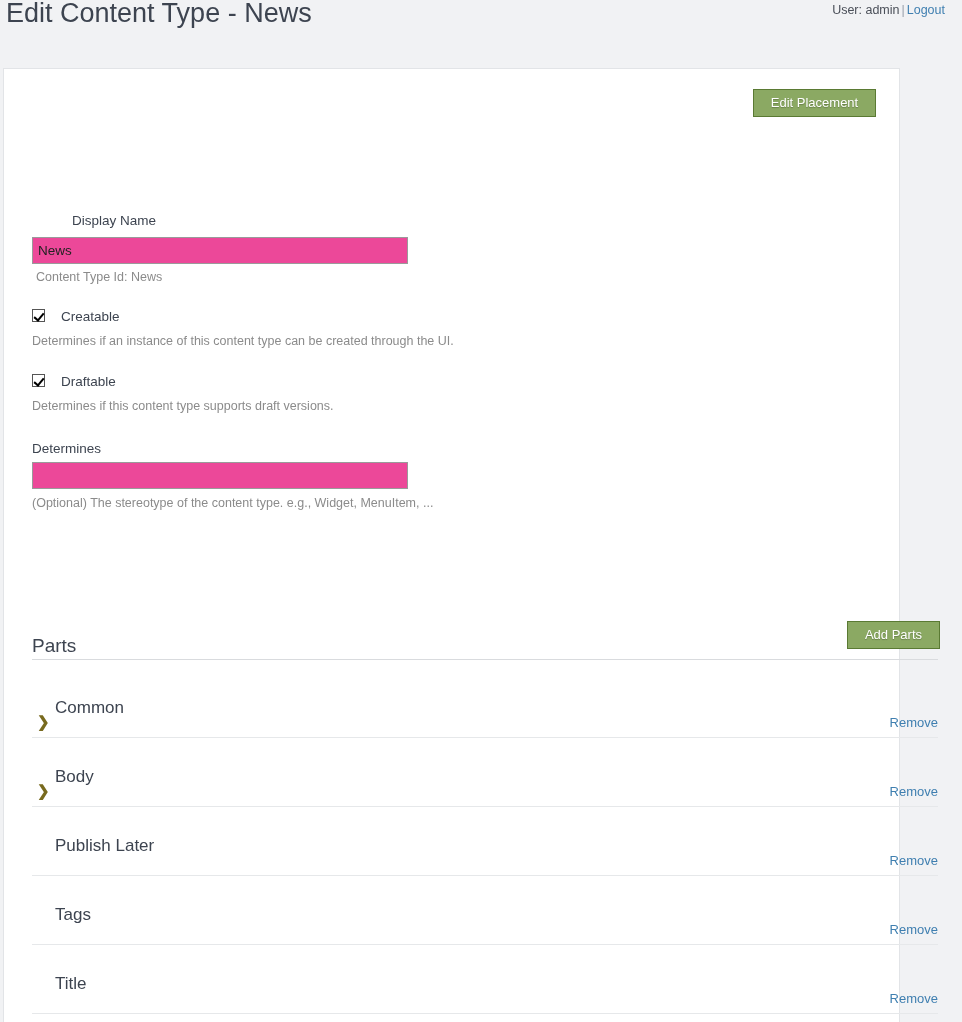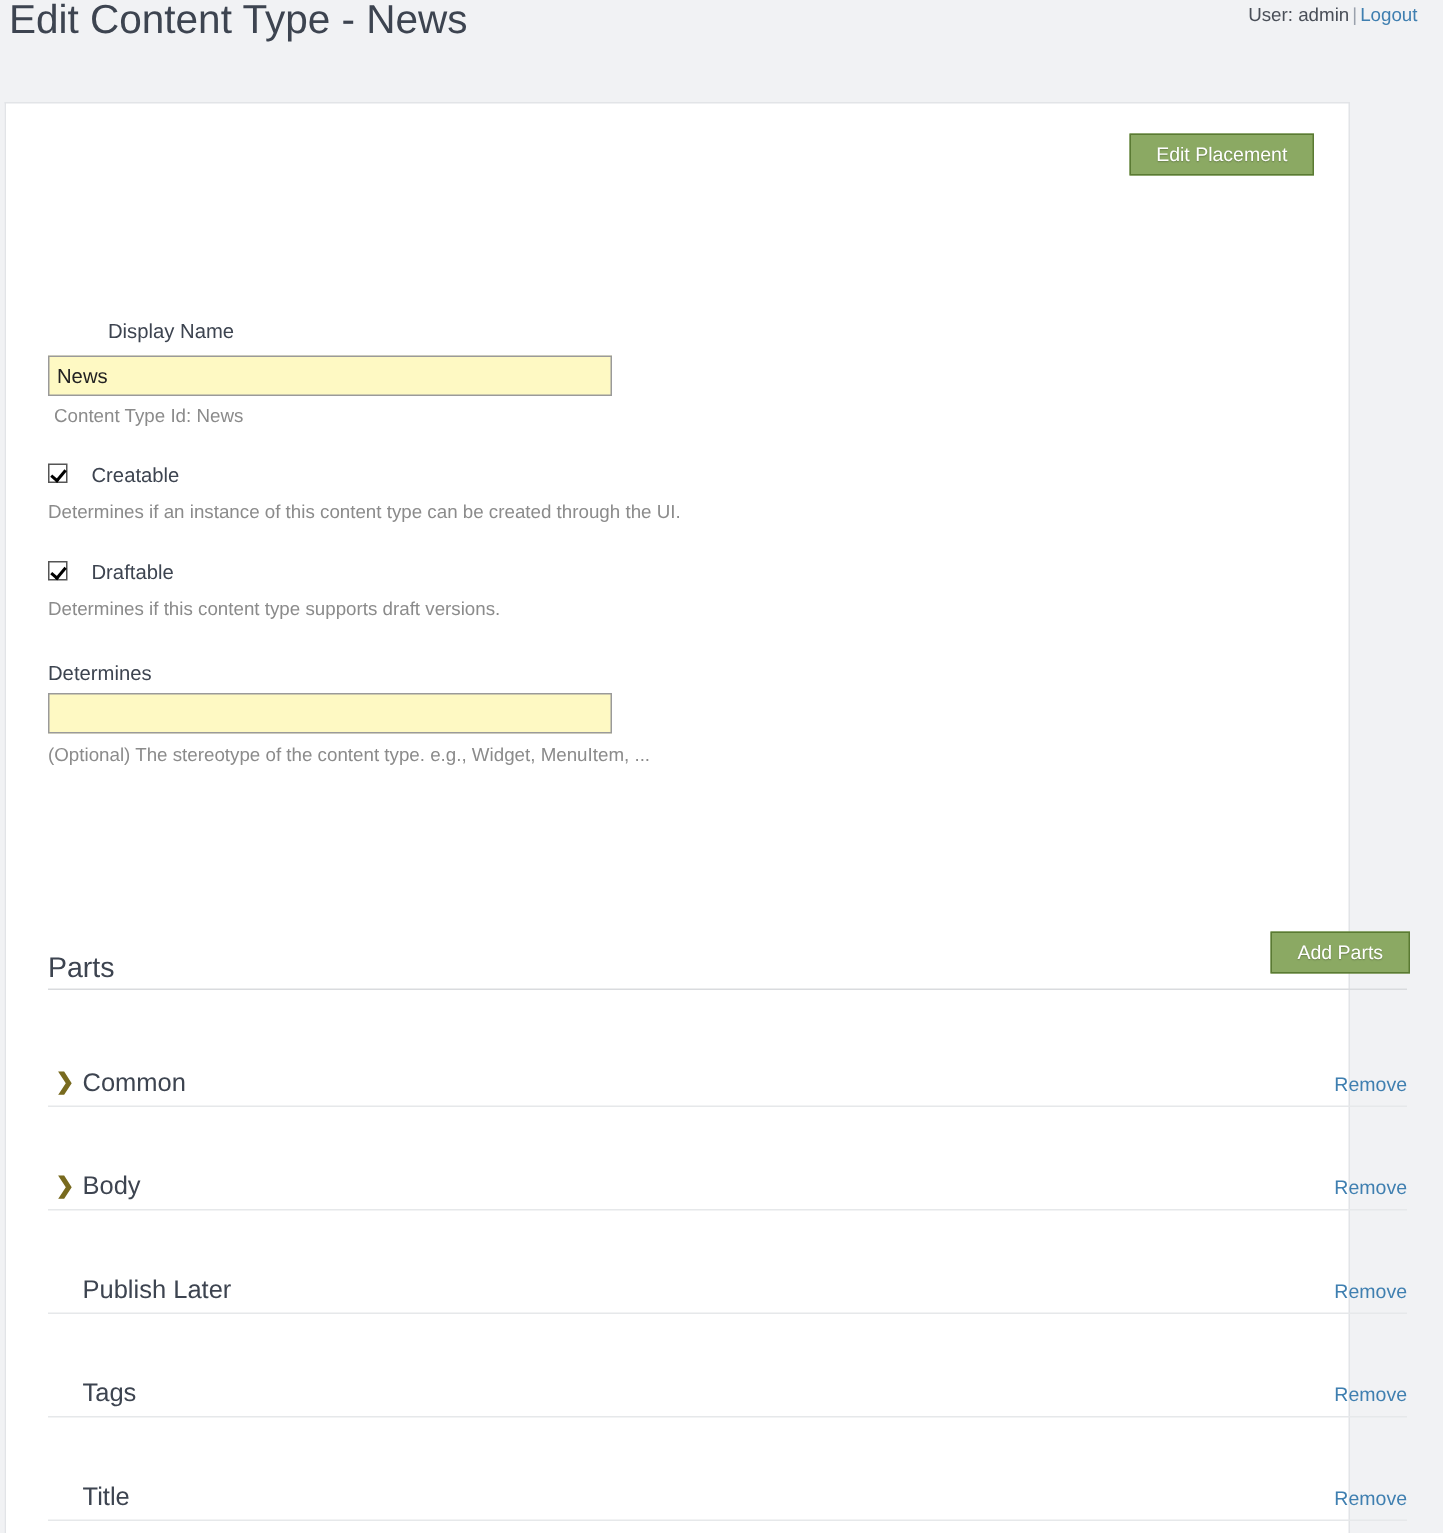--- a/index.html
+++ b/index.html
@@ -98,21 +98,21 @@
   }
   .hint {
     font-size: 12.5px;
     color: #8b8b8b;
   }
   .text-input {
     box-sizing: border-box;
     width: 376px;
     height: 27px;
     border: 1px solid #9a9a9a;
-    background: #fef9c3;
+    background: #ec4899;
     font-family: "Liberation Sans", sans-serif;
     font-size: 13.5px;
     color: #222222;
     padding: 0 5px;
     outline: none;
   }
 
   #lbl-display-name { position: absolute; left: 28px; top: 144px; margin-left: 40px; }
   #input-display-name { position: absolute; left: 28px; top: 168px; }
   #hint-content-type-id { position: absolute; left: 32px; top: 201px; }
@@ -215,21 +215,21 @@
     bottom: 8px;
     font-size: 15px;
     color: #786a1e;
     font-weight: bold;
     cursor: pointer;
     line-height: 1;
   }
   .part-row .part-name {
     position: absolute;
     left: 23px;
-    bottom: 5px;
+    bottom: 19px;
     font-size: 17px;
     color: #3d4450;
     line-height: 1.1;
   }
   .part-row .remove-link {
     position: absolute;
     right: 0px;
     bottom: 8px;
     font-size: 13px;
     color: #3f7fb0;

